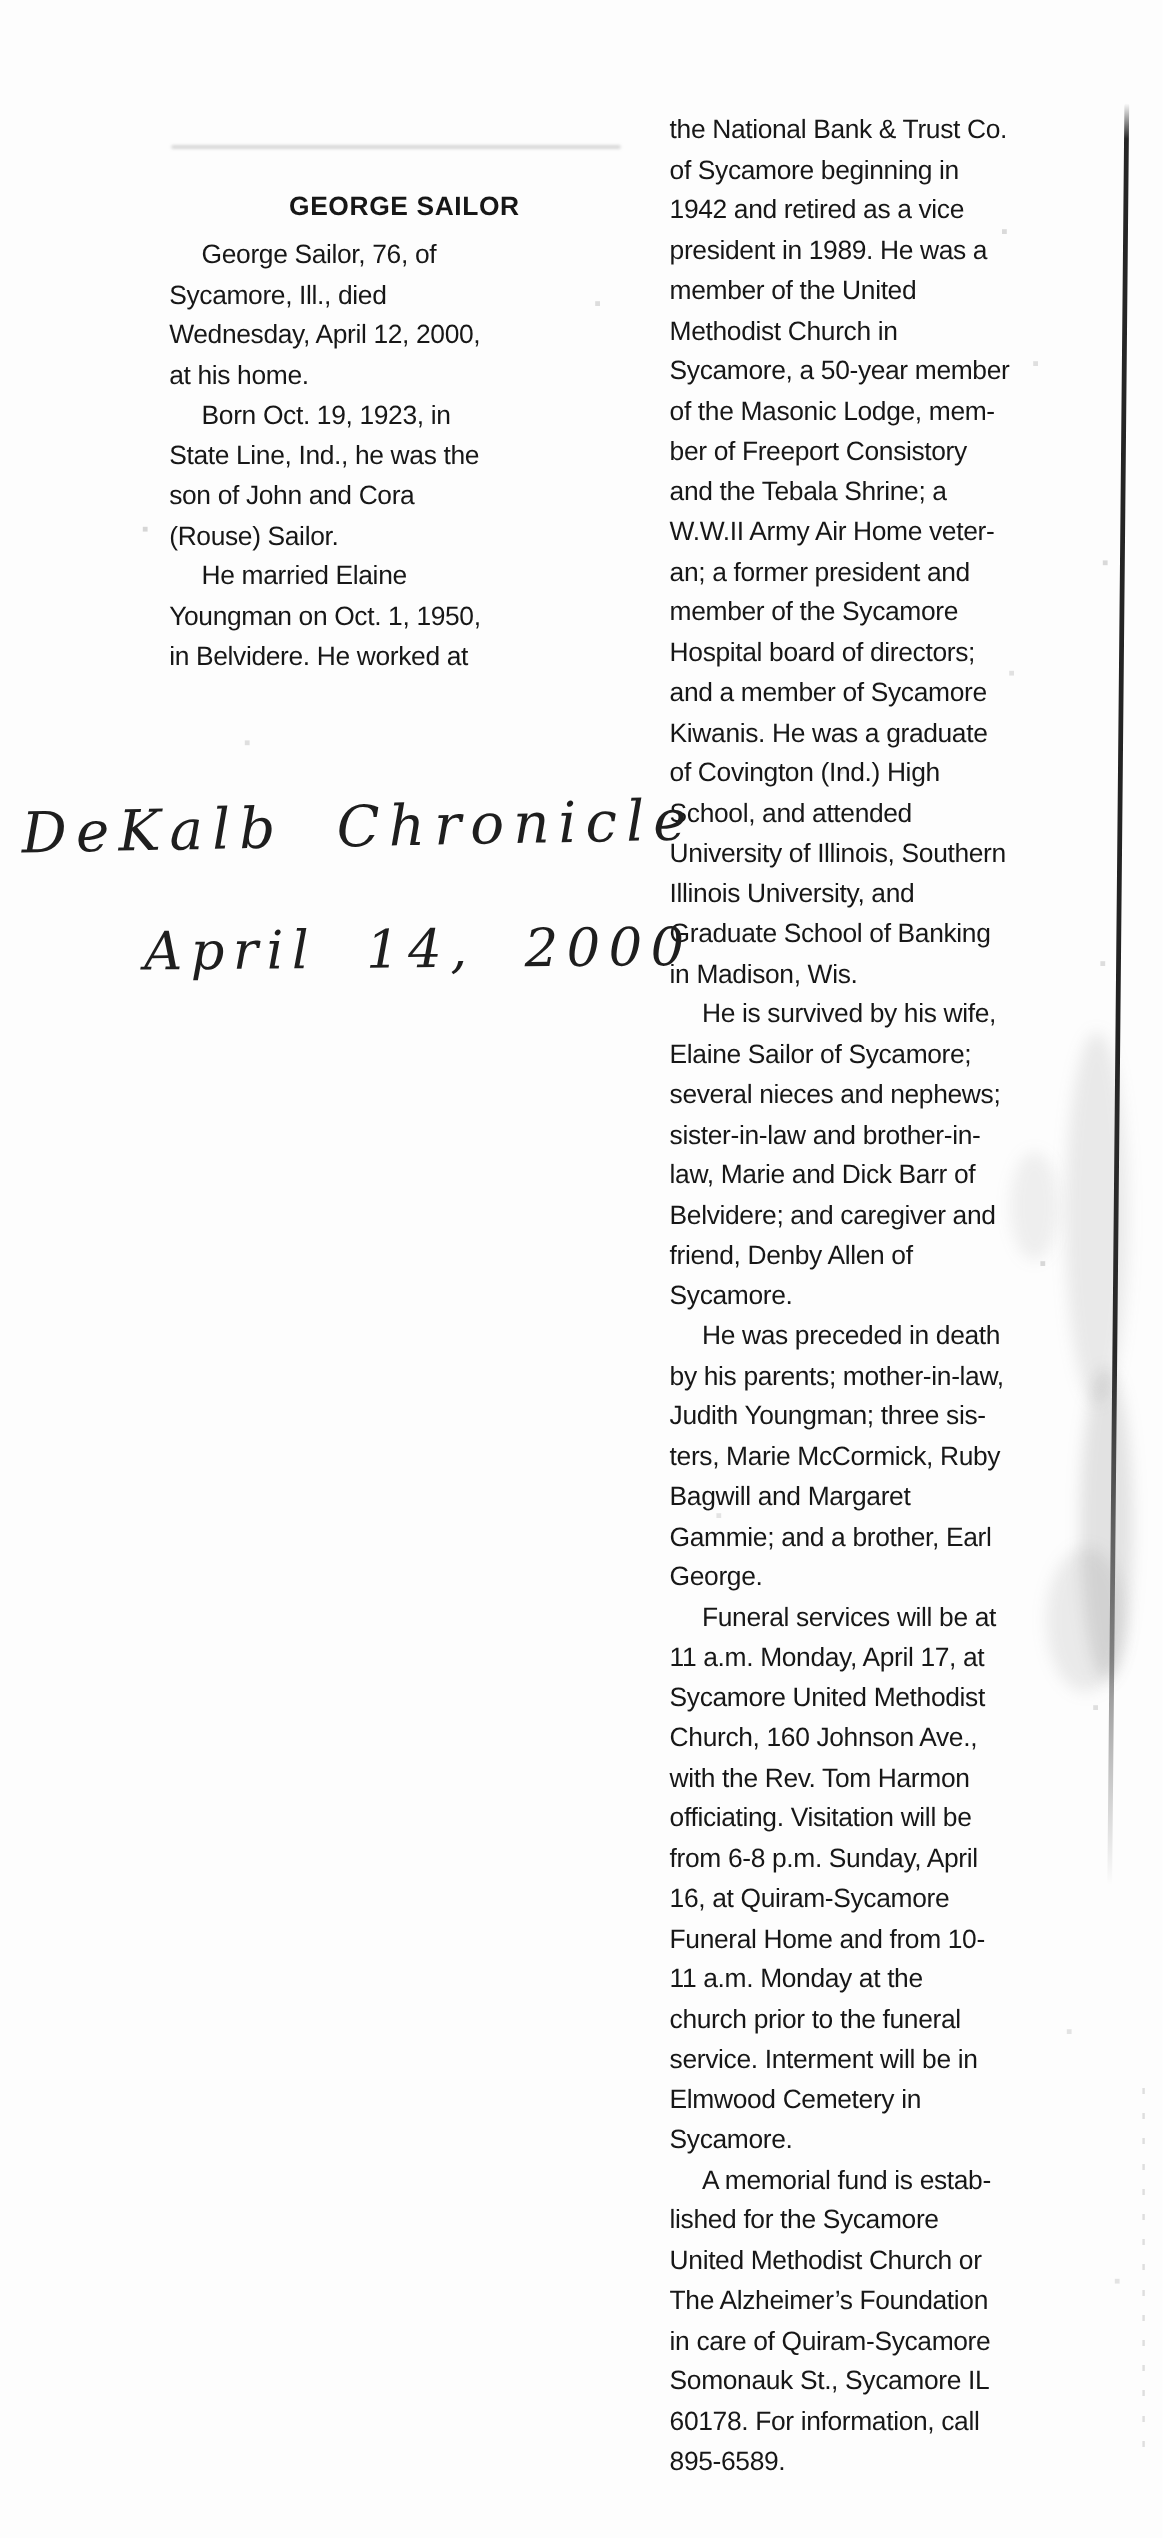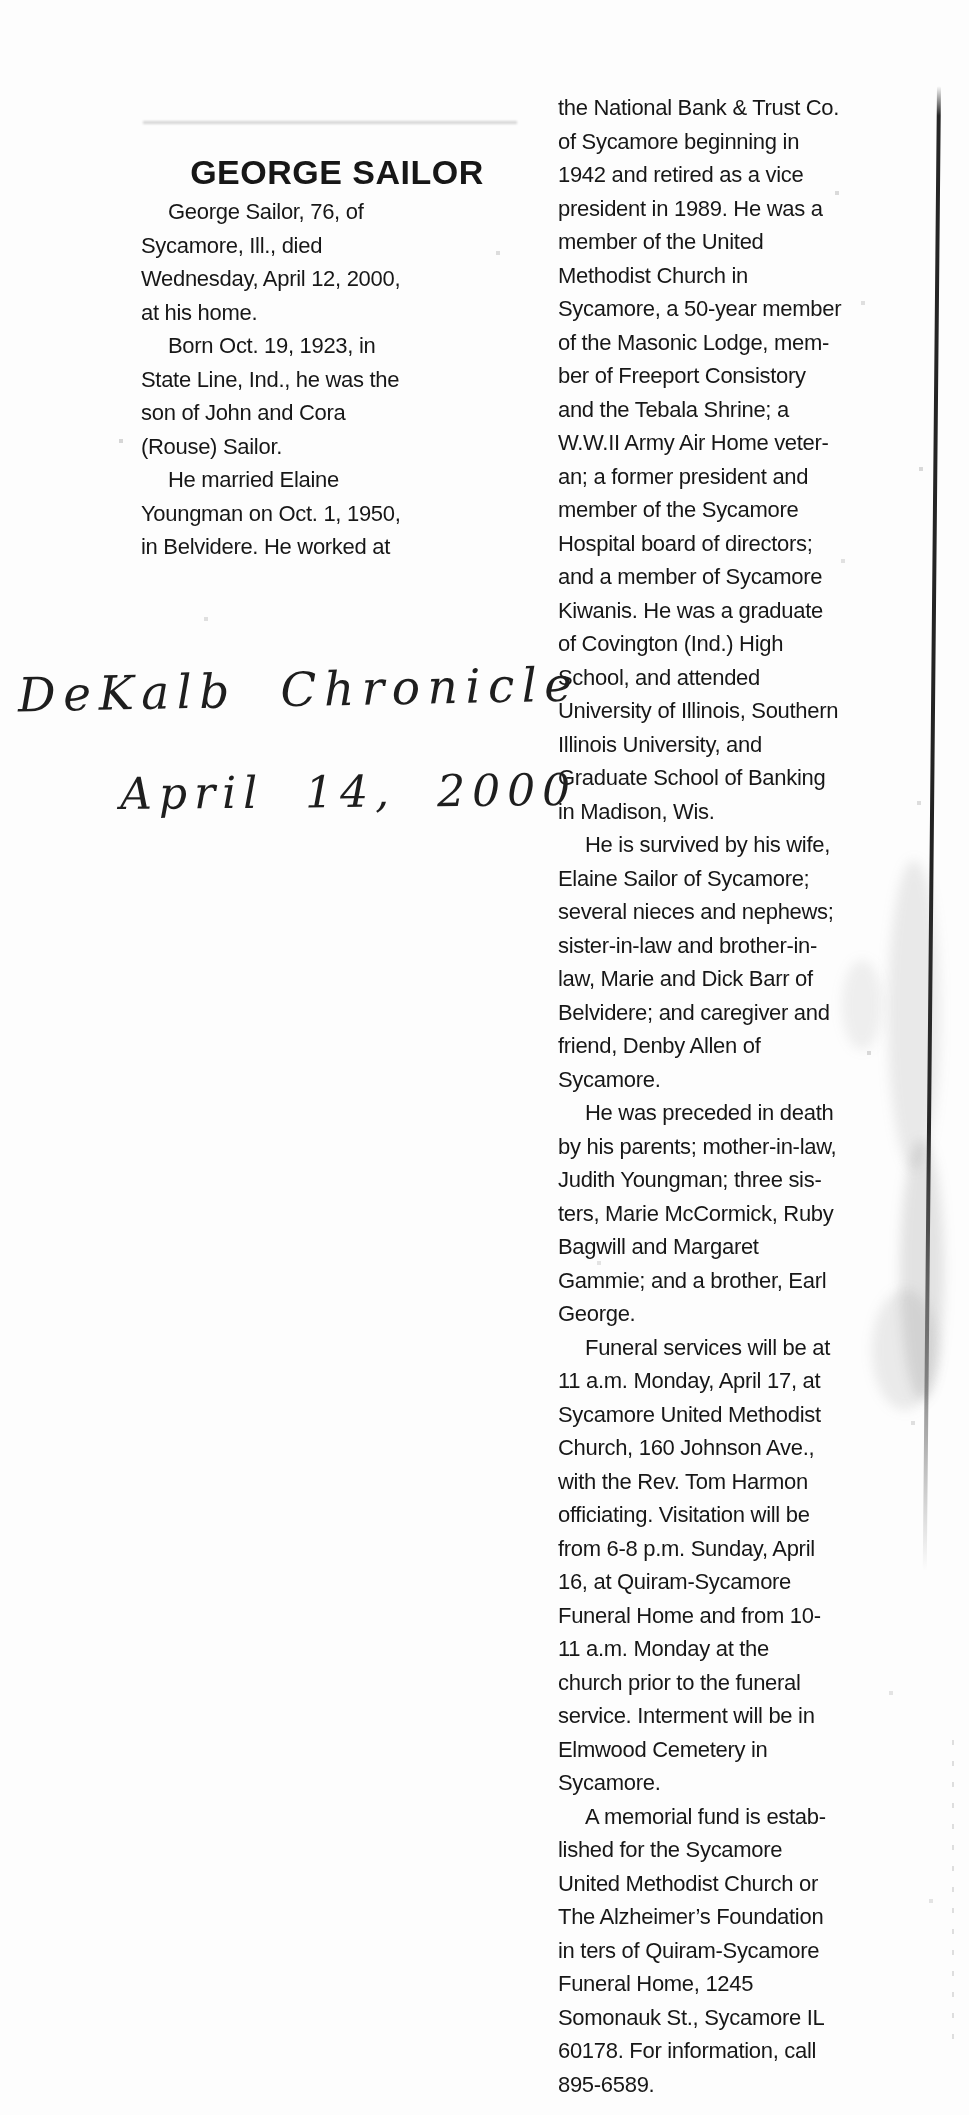--- a/index.html
+++ b/index.html
@@ -45,21 +45,21 @@
     width: 374px; height: 3px;
     background: rgba(110,110,110,.28);
     filter: blur(1.2px);
   }
   .headline {
     position: absolute;
     left: 141px; top: 154px;
     width: 392px;
     margin: 0;
     text-align: center;
-    font-size: 34px;
+    font-size: 22px;
     font-weight: bold;
     letter-spacing: 0.5px;
     line-height: 36px;
   }
   .col {
     position: absolute;
     font-size: 22px;
     letter-spacing: -0.3px;
     line-height: 33.5px;
   }
@@ -194,22 +194,21 @@
       <div class="line">Funeral Home and from 10-</div>
       <div class="line">11 a.m. Monday at the</div>
       <div class="line">church prior to the funeral</div>
       <div class="line">service. Interment will be in</div>
       <div class="line">Elmwood Cemetery in</div>
       <div class="line">Sycamore.</div>
       <div class="line indent">A memorial fund is estab-</div>
       <div class="line">lished for the Sycamore</div>
       <div class="line">United Methodist Church or</div>
       <div class="line">The Alzheimer’s Foundation</div>
-      <div class="line">in ters of Quiram-Sycamore</div>
-      <div class="line">Funeral Home, 1245</div>
+      <div class="line">in care of Quiram-Sycamore</div>
       <div class="line">Somonauk St., Sycamore IL</div>
       <div class="line">60178. For information, call</div>
       <div class="line">895-6589.</div>
     </div>
 
   <div class="handwriting hw-source">DeKalb Chronicle</div>
 
   <div class="handwriting hw-date">April 14, 2000</div>
 
   <div class="column-rule"></div>

